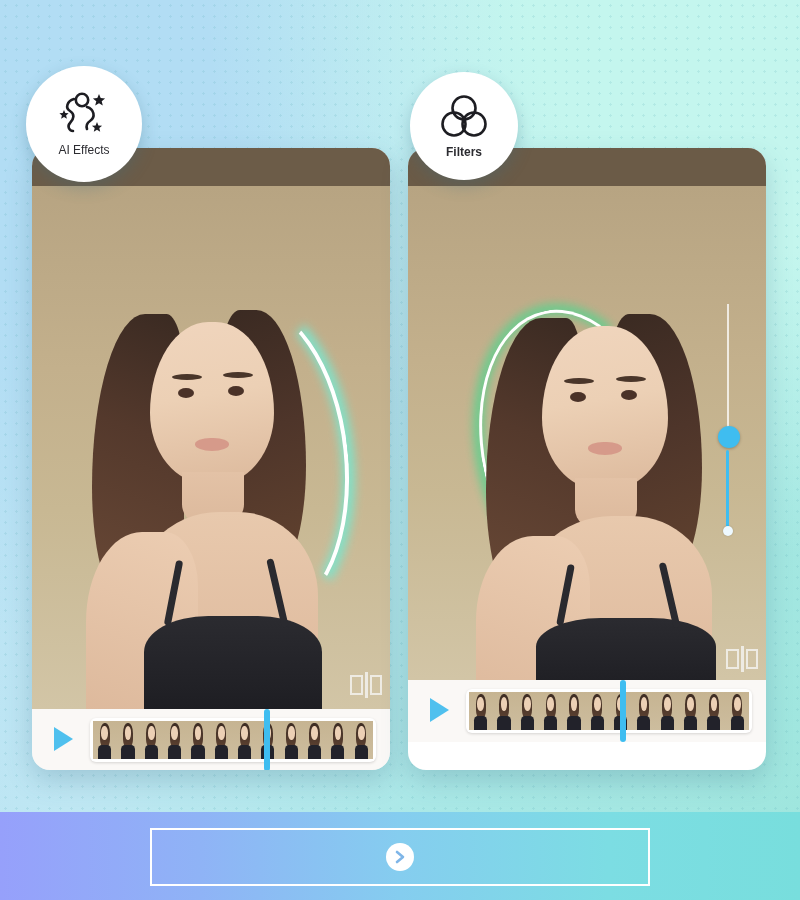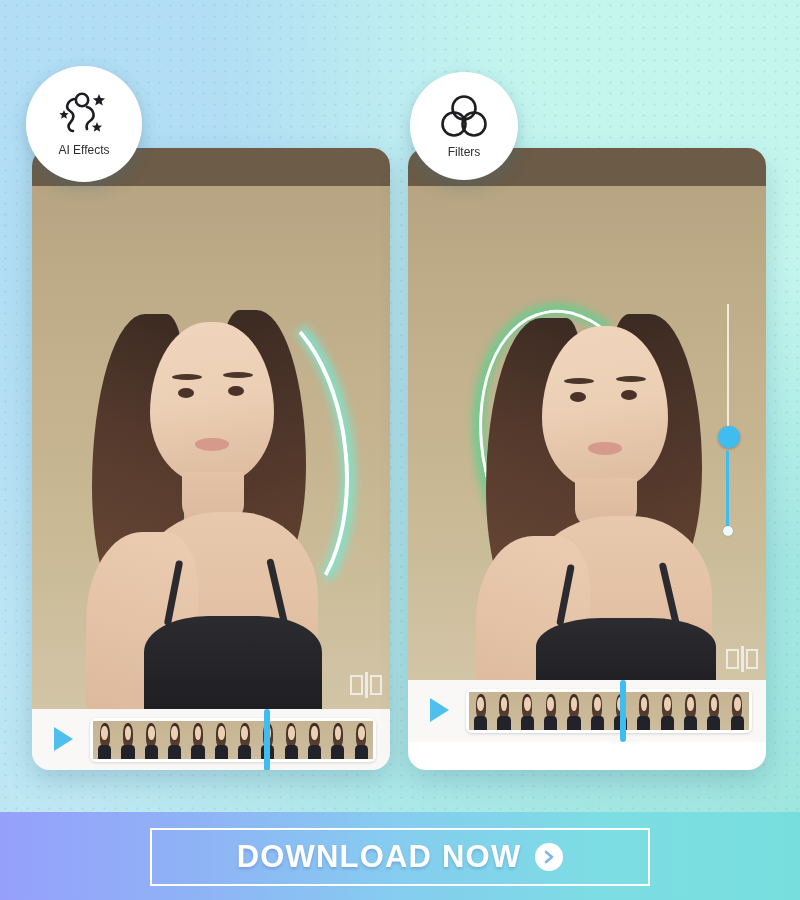--- a/index.html
+++ b/index.html
@@ -100,21 +100,21 @@
 
   
   .badge {
     position:absolute; z-index:10; border-radius:50%; background:#fff;
     display:flex; flex-direction:column; align-items:center; justify-content:center;
     box-shadow:0 6px 16px rgba(60,110,130,.3);
   }
   #badge-ai     { left:26px;  top:66px;  width:116px; height:116px; }
   #badge-filters{ left:410px; top:72px;  width:108px; height:108px; }
   .badge-label { font-size:12px; color:#2c2c31; margin-top:2px; }
-  #badge-filters .badge-label { margin-top:1px; }
+  #badge-filters .badge-label { margin-top:1px;font-weight:bold; }
 
   
   #download-cta {
     position:absolute; z-index:11; left:150px; top:828px; width:500px; height:58px;
     border:2px solid #ffffff; display:flex; align-items:center; justify-content:center;
   }
   .cta-text { font-size:31px; font-weight:bold; color:#fff; letter-spacing:1.2px;
     text-shadow:0 2px 3px rgba(60,80,160,.28); display:flex; align-items:center; gap:14px; }
   .cta-arrow { width:28px; height:28px; border-radius:50%; background:#fff; display:flex; align-items:center; justify-content:center; }
 </style>
@@ -358,20 +358,19 @@
       <circle cx="25" cy="14" r="11.5" fill="none" stroke="#1d1d22" stroke-width="2.6"></circle>
       <circle cx="15" cy="30" r="11.5" fill="none" stroke="#1d1d22" stroke-width="2.6"></circle>
       <circle cx="35" cy="30" r="11.5" fill="none" stroke="#1d1d22" stroke-width="2.6"></circle>
     </svg>
   </span>
   <span class="badge-label">Filters</span>
 </div>
 
 <div id="download-cta">
   <span class="cta-text">
-    <span>DOWNLOAD NOW</span>
     <span class="cta-arrow">
       <svg width="16" height="16" viewBox="0 0 16 16">
           <polyline points="5,3 11,8 5,13" fill="none" stroke="#7fb6e8" stroke-width="2.6" stroke-linecap="round" stroke-linejoin="round"></polyline>
         </svg>
     </span>
   </span>
 </div>
 
 </body></html>

